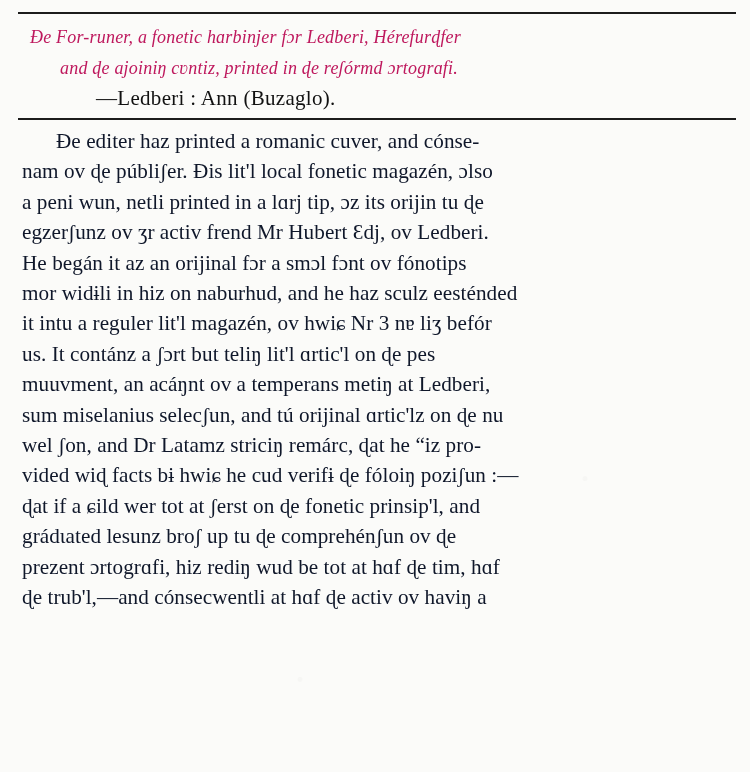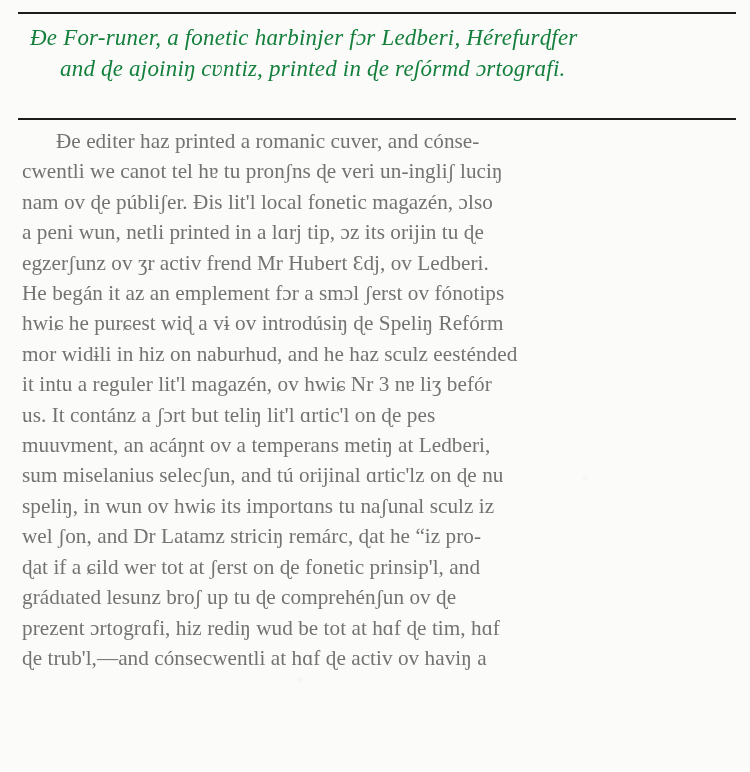--- a/index.html
+++ b/index.html
@@ -41,23 +41,23 @@
   .rule-mid { top: 118px; }
 
   .headline {
     position: absolute;
     top: 22px;
     left: 30px;
     right: 18px;
   }
   .headline-line {
     font-style: italic;
-    font-size: 23px;
+    font-size: 18px;
     line-height: 31px;
-    color: #15803d;
+    color: #be185d;
     letter-spacing: 0.2px;
     white-space: nowrap;
   }
   .headline-line.indent-1 { padding-left: 0px; }
   .headline-line.indent-2 { padding-left: 30px; }
 
   .byline {
     position: absolute;
     top: 84px;
     left: 96px;
@@ -71,57 +71,56 @@
 
   .body {
     position: absolute;
     top: 126px;
     left: 22px;
     right: 14px;
   }
   .body-line {
     font-size: 21.2px;
     line-height: 30.4px;
-    color: #737373;
+    color: #0f172a;
     white-space: nowrap;
     letter-spacing: 0.05px;
   }
   .body-line.first { text-indent: 34px; }
   .ital { }
 </style>
 </head>
 <body>
 
 <div class="page">
 
   <div class="rule rule-top"></div>
 
   <div class="headline">
     <div class="headline-line indent-1">Đe For-runer, a fonetic hɑrbinjer fɔr Ledberi, Hérefurɖfer</div>
     <div class="headline-line indent-2">and ɖe ajoiniŋ cʋntiz, printed in ɖe reʃórmd ɔrtogrɑfi.</div>
   </div>
 
+  <div class="byline">—Ledberi : Ann (Buzaglo).</div>
 
   <div class="rule rule-mid"></div>
 
   <div class="body">
     <div class="body-line first">Đe editer haz printed a romanic cuver, and cónse-</div>
-    <div class="body-line">cwentli we canot tel hɐ tu pronʃns ɖe veri un-ingliʃ luciŋ</div>
     <div class="body-line">nam ov ɖe públiʃer.    Đis lit'l local fonetic magazén, ɔlso</div>
     <div class="body-line">a peni wun, netli printed in a lɑrj tip, ɔz its orijin tu ɖe</div>
     <div class="body-line">egzerʃunz ov ʒr activ frend Mr Hubert Ɛdj, ov Ledberi.</div>
-    <div class="body-line">He begán it az an emplement fɔr a smɔl ʃerst ov fónotips</div>
-    <div class="body-line">hwiɕ he purɕest wiɖ a vɨ ov introdúsiŋ ɖe Speliŋ Refórm</div>
+    <div class="body-line">He begán it az an orijinal fɔr a smɔl fɔnt ov fónotips</div>
     <div class="body-line">mor widɨli in hiz on naburhud, and he haz sculz eesténded</div>
     <div class="body-line">it intu a reguler lit'l magazén, ov hwiɕ Nr 3 nɐ liʒ befór</div>
     <div class="body-line">us.    It contánz a ʃɔrt but teliŋ lit'l ɑrtic'l on ɖe pes</div>
     <div class="body-line">muuvment, an acáŋnt ov a temperans metiŋ at Ledberi,</div>
     <div class="body-line">sum miselanius selecʃun, and tú orijinal ɑrtic'lz on ɖe nu</div>
-    <div class="body-line">speliŋ, in wun ov hwiɕ its importɑns tu naʃunal sculz iz</div>
     <div class="body-line">wel ʃon, and Dr Latamz striciŋ remárc, ɖat he “iz pro-</div>
+    <div class="body-line">vided wiɖ facts bɨ hwiɕ he cud verifɨ ɖe fóloiŋ poziʃun :—</div>
     <div class="body-line">ɖat if a ɕild wer tot at ʃerst on ɖe fonetic prinsip'l, and</div>
     <div class="body-line">
       <span class="ital">grádɩated lesunz</span><span> broʃ up tu ɖe comprehénʃun ov ɖe</span>
     </div>
     <div class="body-line">prezent ɔrtogrɑfi, hiz rediŋ wud be tot at hɑf ɖe tim, hɑf</div>
     <div class="body-line">ɖe trub'l,—and cónsecwentli at hɑf ɖe activ ov haviŋ a</div>
   </div>
 
 </div>
 

